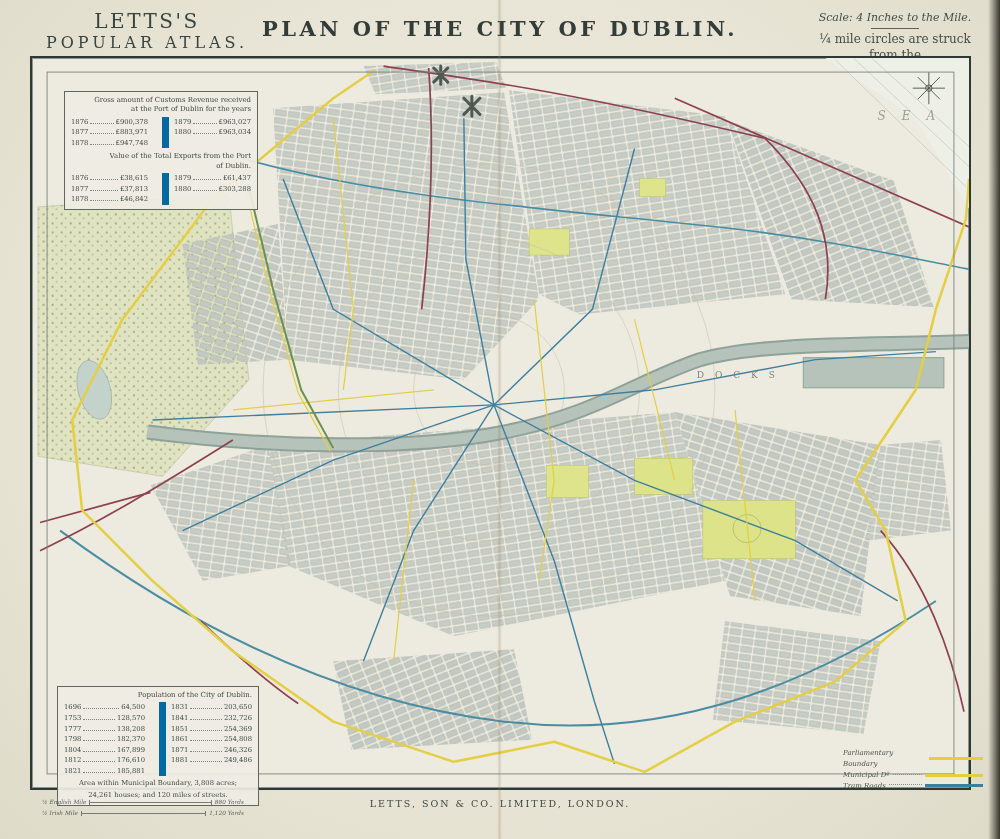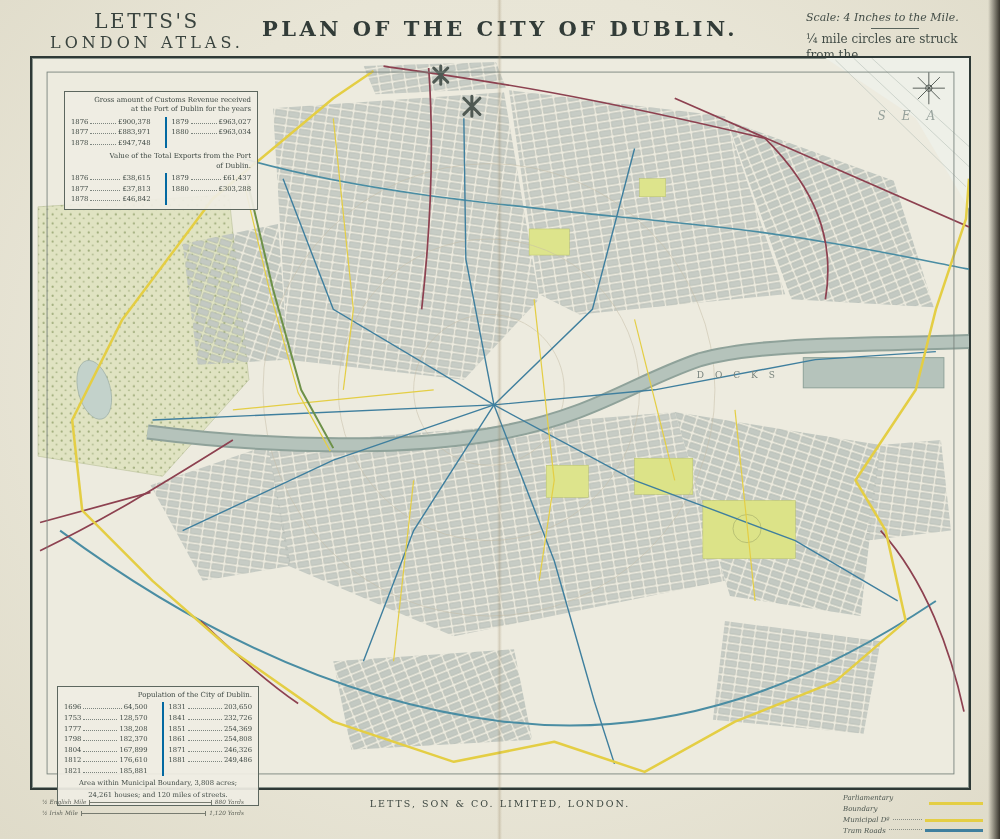--- a/index.html
+++ b/index.html
@@ -10,66 +10,66 @@
         background:linear-gradient(to right, rgba(30,28,20,0), rgba(25,22,16,.85));z-index:50;}
   .fold-crease{position:absolute;left:497px;top:0;width:5px;height:100%;
         background:linear-gradient(to right, rgba(150,130,95,0), rgba(150,130,95,.28), rgba(150,130,95,0));z-index:40;}
 
   
   .atlas{position:absolute;top:9px;left:36px;width:222px;text-align:center;color:#39433e;}
   .atlas .l1{font-size:20px;letter-spacing:2.5px;}
   .atlas .l2{font-size:16px;letter-spacing:4px;}
   .map-title{position:absolute;top:16px;left:50%;transform:translateX(-50%);
         font-size:21px;font-weight:bold;letter-spacing:3.5px;color:#323c38;white-space:nowrap;}
-  .scale-block{position:absolute;top:11px;right:16px;width:178px;text-align:left;color:#434d47;}
+  .scale-block{position:absolute;top:11px;right:16px;width:178px;text-align:center;color:#434d47;}
   .scale-block .scale{font-style:italic;font-size:11px;}
   .scale-block .rule{width:48px;border-top:1px solid #59635c;margin:4px auto 3px;}
   .scale-block .note{font-size:12px;line-height:1.3;}
 
   
   .frame{position:absolute;left:30px;top:56px;width:937px;height:730px;
         border:2px solid #2e3936;box-shadow:0 0 0 1px #8b958d inset;background:#edebdf;}
   .frame svg{position:absolute;left:0;top:0;width:100%;height:100%;}
 
   
   .info-box{position:absolute;background:rgba(239,237,227,.93);border:1px solid #5d675f;
         color:#3e4843;padding:4px 6px;z-index:10;}
   .box-customs{left:32px;top:33px;width:180px;}
   .box-pop{left:25px;top:628px;width:188px;}
   .ib-title{font-size:7px;text-align:right;line-height:1.35;}
   .cols{display:flex;margin-top:2px;gap:9px;}
   .col{flex:1;font-size:6.8px;line-height:1.55;}
-  .col + .col{border-left:2px solid #0369a1;padding-left:5px;margin-left:5px;}
+  .col + .col{border-left:7px solid #0369a1;padding-left:5px;margin-left:5px;}
   .trow{display:flex;align-items:baseline;}
   .trow .ld{flex:1;border-bottom:1px dotted #7d857f;margin:0 2px 1.5px;}
   .area-line{font-size:6.8px;text-align:center;line-height:1.5;margin-top:2px;}
 
   
   .imprint{position:absolute;top:798px;left:0;width:100%;text-align:center;
         font-size:9.5px;letter-spacing:2px;color:#3b453f;}
-  .legend{position:absolute;left:843px;top:793px;width:140px;z-index:10;}
+  .legend{position:absolute;left:843px;top:748px;width:140px;z-index:10;}
   .legend-row{display:flex;align-items:center;font-style:italic;font-size:7px;
         color:#4a544e;line-height:1.55;}
   .legend-row .ld{flex:1;border-bottom:1px dotted #8a8f86;margin:0 3px 2px;}
   .legend-swatch{width:58px;height:3px;}
   .scalebars{position:absolute;left:42px;top:797px;width:202px;z-index:10;}
   .sb-row{display:flex;align-items:center;font-size:5.8px;color:#5b5f56;
         font-style:italic;line-height:1.9;}
   .sb-line{flex:1;height:1px;background:#777b70;margin:0 3px;position:relative;}
   .sb-line:before,.sb-line:after{content:"";position:absolute;top:-2px;width:1px;height:5px;background:#777b70;}
   .sb-line:before{left:0;} .sb-line:after{right:0;}
 </style>
 </head>
 <body>
 
 <div class="page">
 
   <div class="atlas">
     <div class="l1">LETTS'S</div>
-    <div class="l2">LONDON ATLAS.</div>
+    <div class="l2">POPULAR ATLAS.</div>
   </div>
   <div class="map-title">PLAN OF THE CITY OF DUBLIN.</div>
   <div class="scale-block">
     <div class="scale">Scale: 4 Inches to the Mile.</div>
     <div class="rule"></div>
     <div class="note">¼ mile circles are struck from the</div>
     <div class="note">General Post-office.</div>
   </div>
 
   <div class="frame">

